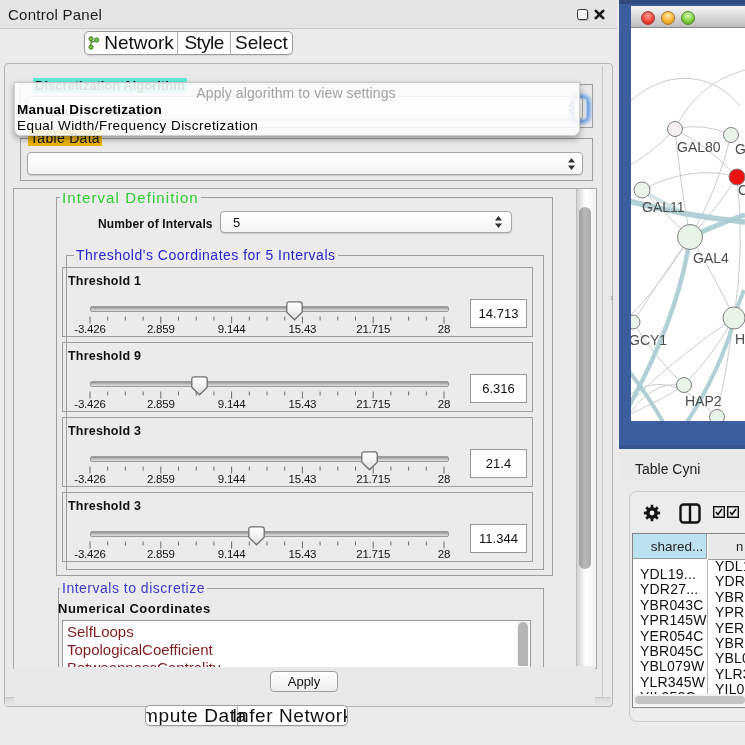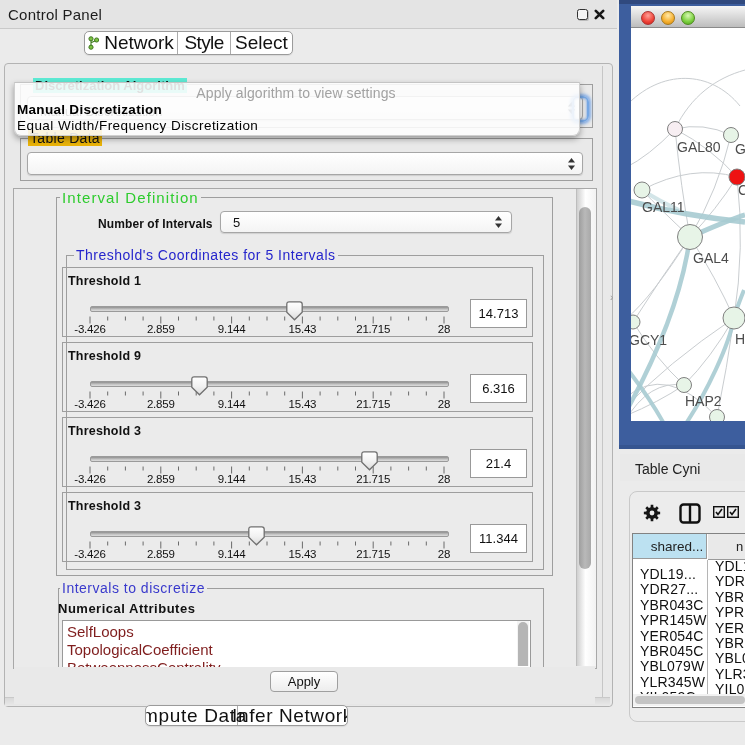--- a/index.html
+++ b/index.html
@@ -267,21 +267,21 @@
           <stop offset="1" stop-color="#dcdcdc"></stop>
         </linearGradient>
       </defs>
       <path d="M3.2,0.8 L13.8,0.8 Q16.2,0.8 16.2,3.2 L16.2,11.2 L8.5,18.8 L0.8,11.2 L0.8,3.2 Q0.8,0.8 3.2,0.8 Z" fill="url(#tg490)" stroke="#6f6f6f" stroke-width="1.3"></path>
     </svg>
 <div class="vfield" style="left:407px;top:31px;width:55px;height:27px;line-height:27px;">11.344</div>
 </div>
 
 <div class="gbox" style="left:58px;top:588px;width:484px;height:85px;border-bottom:none;"></div>
 <div class="gtitle" style="left:60px;top:580px;color:#3a3acc;font-size:14px;letter-spacing:0.5px;">Intervals to discretize</div>
-<div class="abs" style="left:58px;top:601px;font-size:13px;font-weight:bold;color:#111;letter-spacing:0.5px;">Numerical Attributes</div>
+<div class="abs" style="left:58px;top:601px;font-size:13px;font-weight:bold;color:#111;letter-spacing:0.5px;">Numerical Coordinates</div>
 <div class="abs" style="left:62px;top:620px;width:467px;height:46px;background:#fff;border:1px solid #999;border-bottom:none;"></div>
 <div class="abs" style="left:67px;top:623px;font-size:15px;color:#7f1d1d;line-height:18px;">SelfLoops<br>TopologicalCoefficient<br>BetweennessCentrality</div>
 <div class="abs" style="left:517px;top:621px;width:12px;height:45px;background:#f4f4f4;"></div>
 <div class="abs" style="left:518px;top:622px;width:10px;height:44px;background:#b5b5b5;border-radius:5px 5px 0 0;"></div>
 
 <div class="abs" style="left:14px;top:667px;width:581px;height:37px;background:#e9e9e9;"></div>
 
 <div class="abs" style="left:270px;top:671px;width:66px;height:19px;background:linear-gradient(#ffffff,#ededed);border:1px solid #9f9f9f;border-radius:4px;display:flex;align-items:center;justify-content:center;font-size:13px;color:#111;">Apply</div>
 
 <div class="seg" style="left:145px;top:705px;height:19px;">

